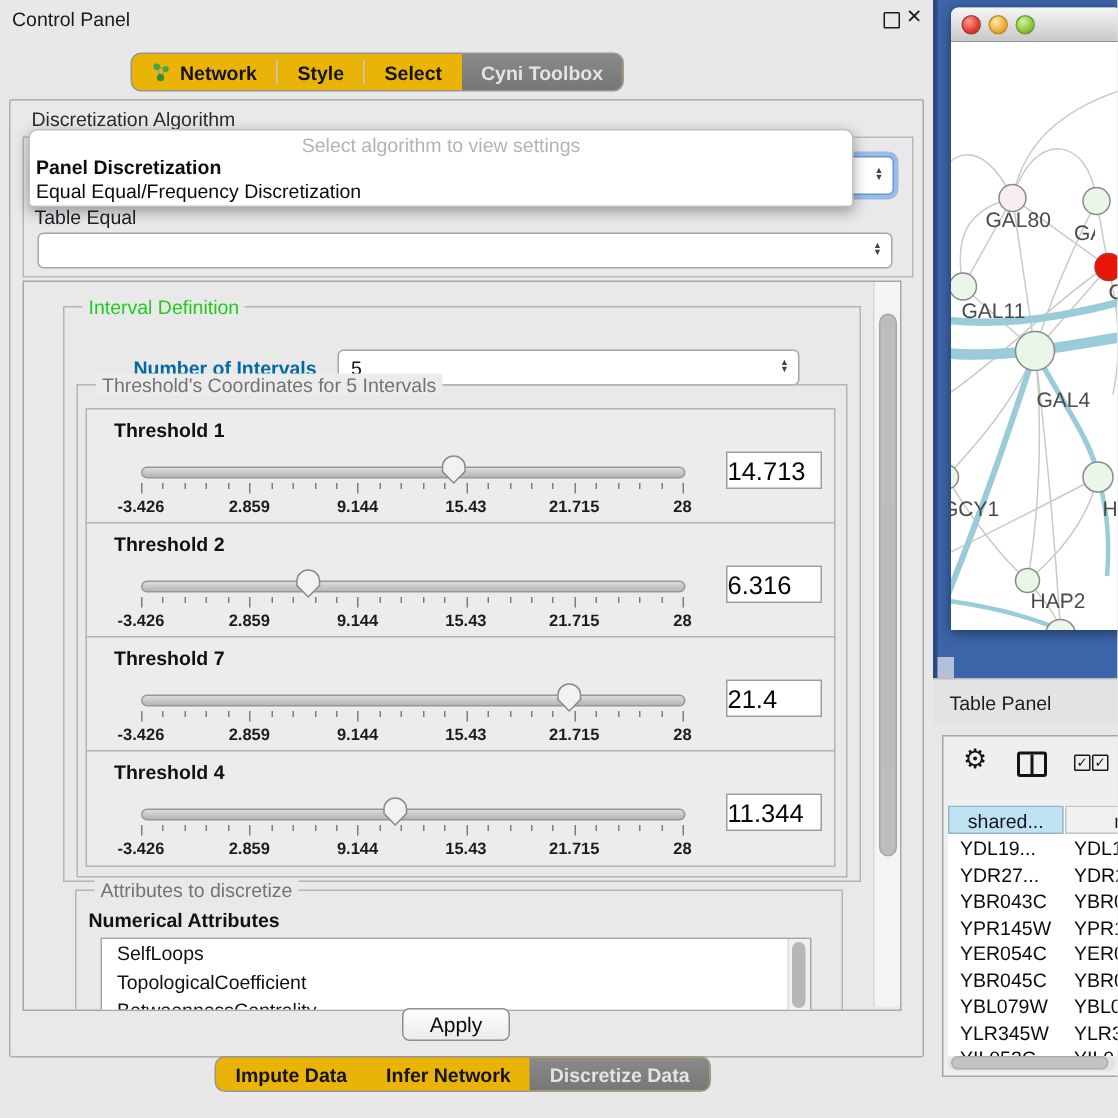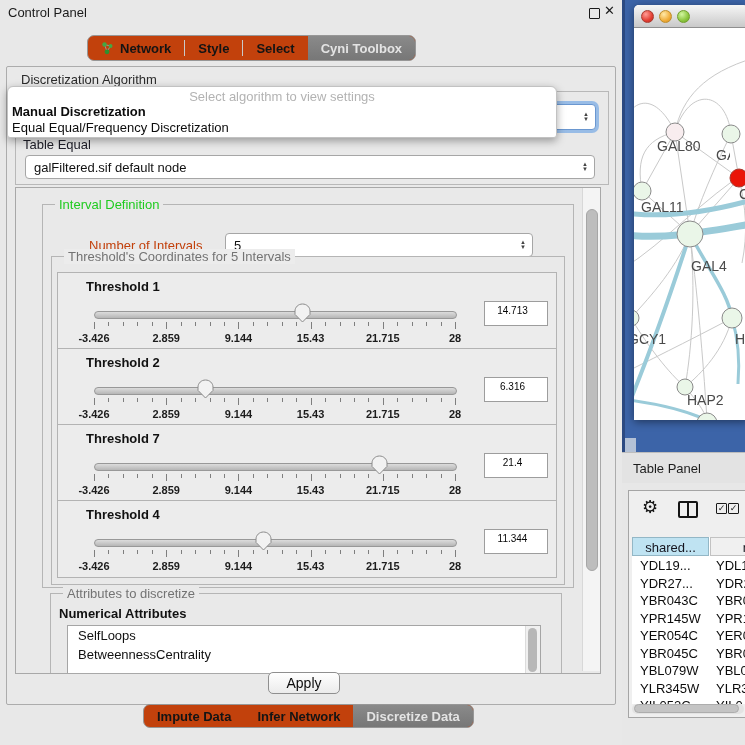--- a/index.html
+++ b/index.html
@@ -6,21 +6,21 @@
   body{width:745px;height:745px;position:relative;overflow:hidden;
        font-family:"Liberation Sans","DejaVu Sans",sans-serif;background:#e8e8e8;}
   .abs{position:absolute}
 
   
   #control-panel{left:0;top:0;width:622px;height:745px;background:#e8e8e8}
   #cp-title{left:8px;top:5px;font-size:13px;color:#1a1a1a}
   #float-icon{left:589px;top:8px;width:9px;height:9px;border:1.5px solid #1a1a1a;border-radius:1px}
   #close-icon{left:604px;top:3px;font-size:13px;font-weight:bold;color:#1a1a1a}
 
-  .tabbar{display:flex;align-items:stretch;background:#c2410c;border:1px solid #979797;
+  .tabbar{display:flex;align-items:stretch;background:#eab308;border:1px solid #979797;
           border-radius:7px;overflow:hidden;height:24px}
   #top-tabbar{left:87px;top:35px}
   #bottom-tabbar{left:143px;top:704px;height:22px}
   .tabseg{display:flex;align-items:center;padding:0 13px;font-size:13px;font-weight:bold;
           color:#141414;white-space:nowrap;cursor:default}
   .tabseg.sel{background:linear-gradient(#8a8a8a,#777);color:#e4e4e4}
   .tabdiv{width:1px;background:#c9c9c9;margin:4px 0}
   .neticon{margin-right:6px;display:flex;align-items:center}
 
   #outer-panel{left:6px;top:66px;width:608px;height:637px;background:#e9e9e9;
@@ -32,55 +32,55 @@
          font-size:13px;color:#111;display:flex;align-items:center;padding-left:8px}
   .stepper{position:absolute;right:6px;top:50%;transform:translateY(-50%);display:flex;
            flex-direction:column;line-height:5px;font-size:6px;color:#444}
   #table-data-combo{left:18px;top:88px;width:560px;height:22px}
 
   
   #combo-behind{left:22px;top:104px;width:564px;height:24px;z-index:4;
                 box-shadow:0 0 0 3px rgba(98,158,229,.6);border-color:#6a97d0}
 
   
-  #dropdown-popup{left:7px;top:86px;width:548px;height:50px;background:#fff;z-index:10;
+  #dropdown-popup{left:19px;top:86px;width:548px;height:50px;background:#fff;z-index:10;
                   border:1px solid #c2c2c2;border-radius:6px 6px 3px 3px;
                   box-shadow:0 3px 9px rgba(0,0,0,.35)}
   #dd-prompt{position:absolute;left:0;top:2px;width:100%;text-align:center;
              font-size:13px;color:#b3b3b3}
   .dd-opt{position:absolute;left:4px;font-size:13px;color:#0c0c0c;white-space:nowrap}
   #dd-opt0{top:17px;font-weight:bold}
   #dd-opt1{top:33px}
 
   #scrollpane{left:8px;top:120px;width:584px;height:485px;background:#e9e9e9;
               border:1px solid #a8a8a8;overflow:hidden;position:absolute}
 
   .fieldset{position:absolute;border:1px solid #b5b5b5}
   .fs-label{position:absolute;top:-8px;left:12px;font-size:13px;background:#e9e9e9;padding:0 4px;white-space:nowrap}
   .green{color:#1fcb1f}.blue{color:#737373}
 
   #interval-fs{left:26px;top:16px;width:530px;height:382px}
-  #noi-label{position:absolute;left:46px;top:33px;font-size:13px;font-weight:normal;color:#c2410c}
+  #noi-label{position:absolute;left:46px;top:33px;font-size:13px;font-weight:bold;color:#0369a1}
   #noi-combo{left:182px;top:28px;width:298px;height:22px}
   #thr-fs{left:8px;top:51px;width:512px;height:327px}
   #thr-container{position:absolute;left:5px;top:15px;width:500px;height:306px}
 
   .thr-panel{position:absolute;left:0;width:498px;height:76px;background:#ececec;
              border:1px solid #b3b3b3}
-  .thr-label{position:absolute;left:28px;top:6px;font-size:13px;font-weight:bold;color:#111}
+  .thr-label{position:absolute;left:18px;top:6px;font-size:13px;font-weight:bold;color:#111}
   .slider-zone{position:absolute;left:36px;top:30px;width:361px;height:44px}
   .track{position:absolute;left:0;top:8px;width:361px;height:6px;border:1px solid #989898;
          border-radius:4px;background:linear-gradient(#dcdcdc,#b6b6b6)}
   .ticks{position:absolute;left:0;top:19px;width:361px;height:8px}
   .ticks i{position:absolute;top:0;width:1px;background:#7e7e7e}
   .ticklabels{position:absolute;left:0;top:29px;width:361px;height:12px}
   .ticklabels span{position:absolute;width:60px;text-align:center;font-size:11px;
                    font-weight:600;color:#1c1c1c}
   .valbox{position:absolute;right:8px;top:28px;width:55px;height:20px;background:#fff;
-          border:1px solid #9d9d9d;font-size:10px;color:#060606;text-align:center;
+          border:1px solid #9d9d9d;font-size:17px;color:#060606;text-align:left;
           padding:3px 7px 0 0}
 
   #attr-fs{left:34px;top:405px;width:510px;height:96px}
   #num-attr-label{position:absolute;left:8px;top:12px;font-size:13px;font-weight:bold;color:#111}
   #attr-list{position:absolute;left:16px;top:31px;width:472px;height:70px;background:#fff;
              border:1px solid #a5a5a5;overflow:hidden}
   .attr-item{padding-left:10px;font-size:13px;color:#111;height:18px;line-height:18px;margin-top:1px}
   #attr-scrollbar{position:absolute;right:0;top:0;width:14px;height:100%;background:#f0f0f0;
                   border-left:1px solid #dcdcdc}
   #attr-thumb{position:absolute;left:2px;top:2px;width:9px;height:44px;border-radius:5px;
@@ -170,21 +170,20 @@
       <div class="tabseg sel">
         <span>Cyni Toolbox</span>
       </div>
     </div>
 
   <div id="outer-panel" class="abs">
     <div id="algo-group"></div>
     <div id="algo-group-label">Discretization Algorithm</div>
     <div id="table-data-label">Table Equal</div>
     <div id="table-data-combo" class="combo">
-      <span>galFiltered.sif default node</span>
       <span class="stepper">
           <span>▲</span>
           <span>▼</span>
         </span>
     </div>
 
     <div id="scrollpane">
       <div id="interval-fs" class="fieldset">
         <div class="fs-label green">Interval Definition</div>
         <div id="noi-label">Number of Intervals</div>
@@ -385,20 +384,21 @@
             </div>
         </div>
       </div>
 
       <div id="attr-fs" class="fieldset">
         <div class="fs-label blue">Attributes to discretize</div>
         <div id="num-attr-label">Numerical Attributes</div>
         <div id="attr-list">
 
         <div class="attr-item">SelfLoops</div>
+            <div class="attr-item">TopologicalCoefficient</div>
             <div class="attr-item">BetweennessCentrality</div>
             <div id="attr-scrollbar">
               <div id="attr-thumb"></div>
             </div>
           </div>
       </div>
 
       <div id="sp-scrollbar">
         <div id="sp-thumb"></div>
       </div>
@@ -420,21 +420,21 @@
 
   <div id="combo-behind" class="abs combo">
     <span class="stepper">
         <span>▲</span>
         <span>▼</span>
       </span>
   </div>
 
   <div id="dropdown-popup" class="abs">
     <div id="dd-prompt">Select algorithm to view settings</div>
-    <div id="dd-opt0" class="dd-opt">Manual Discretization</div>
+    <div id="dd-opt0" class="dd-opt">Panel Discretization</div>
     <div id="dd-opt1" class="dd-opt">Equal Equal/Frequency Discretization</div>
   </div>
 </div>
 
 <div id="network-area" class="abs">
   <div id="net-corner"></div>
   <div id="net-window">
     <div id="net-titlebar">
       <div id="light-red" class="light"></div>
       <div id="light-yellow" class="light"></div>

